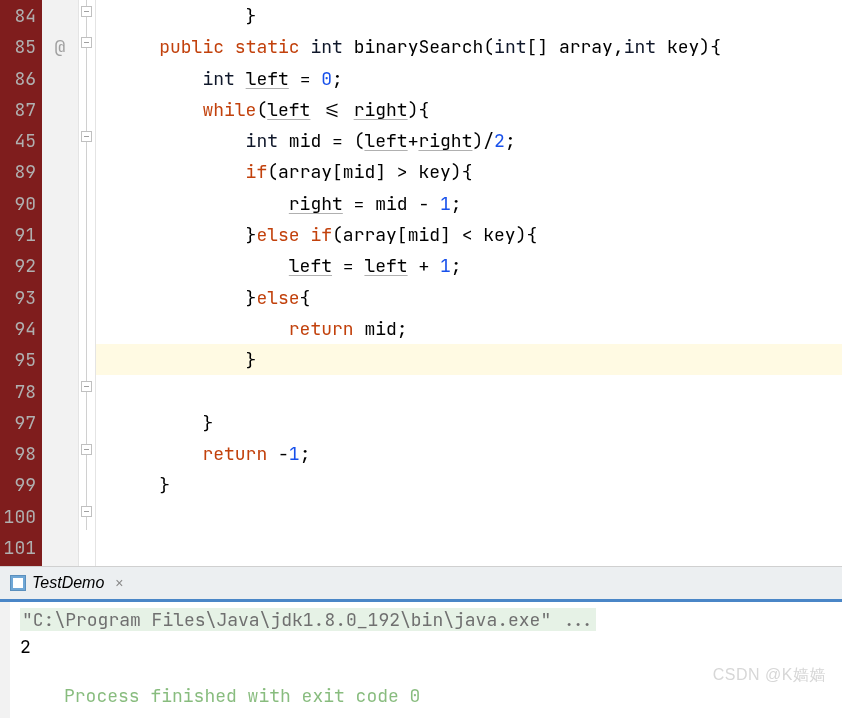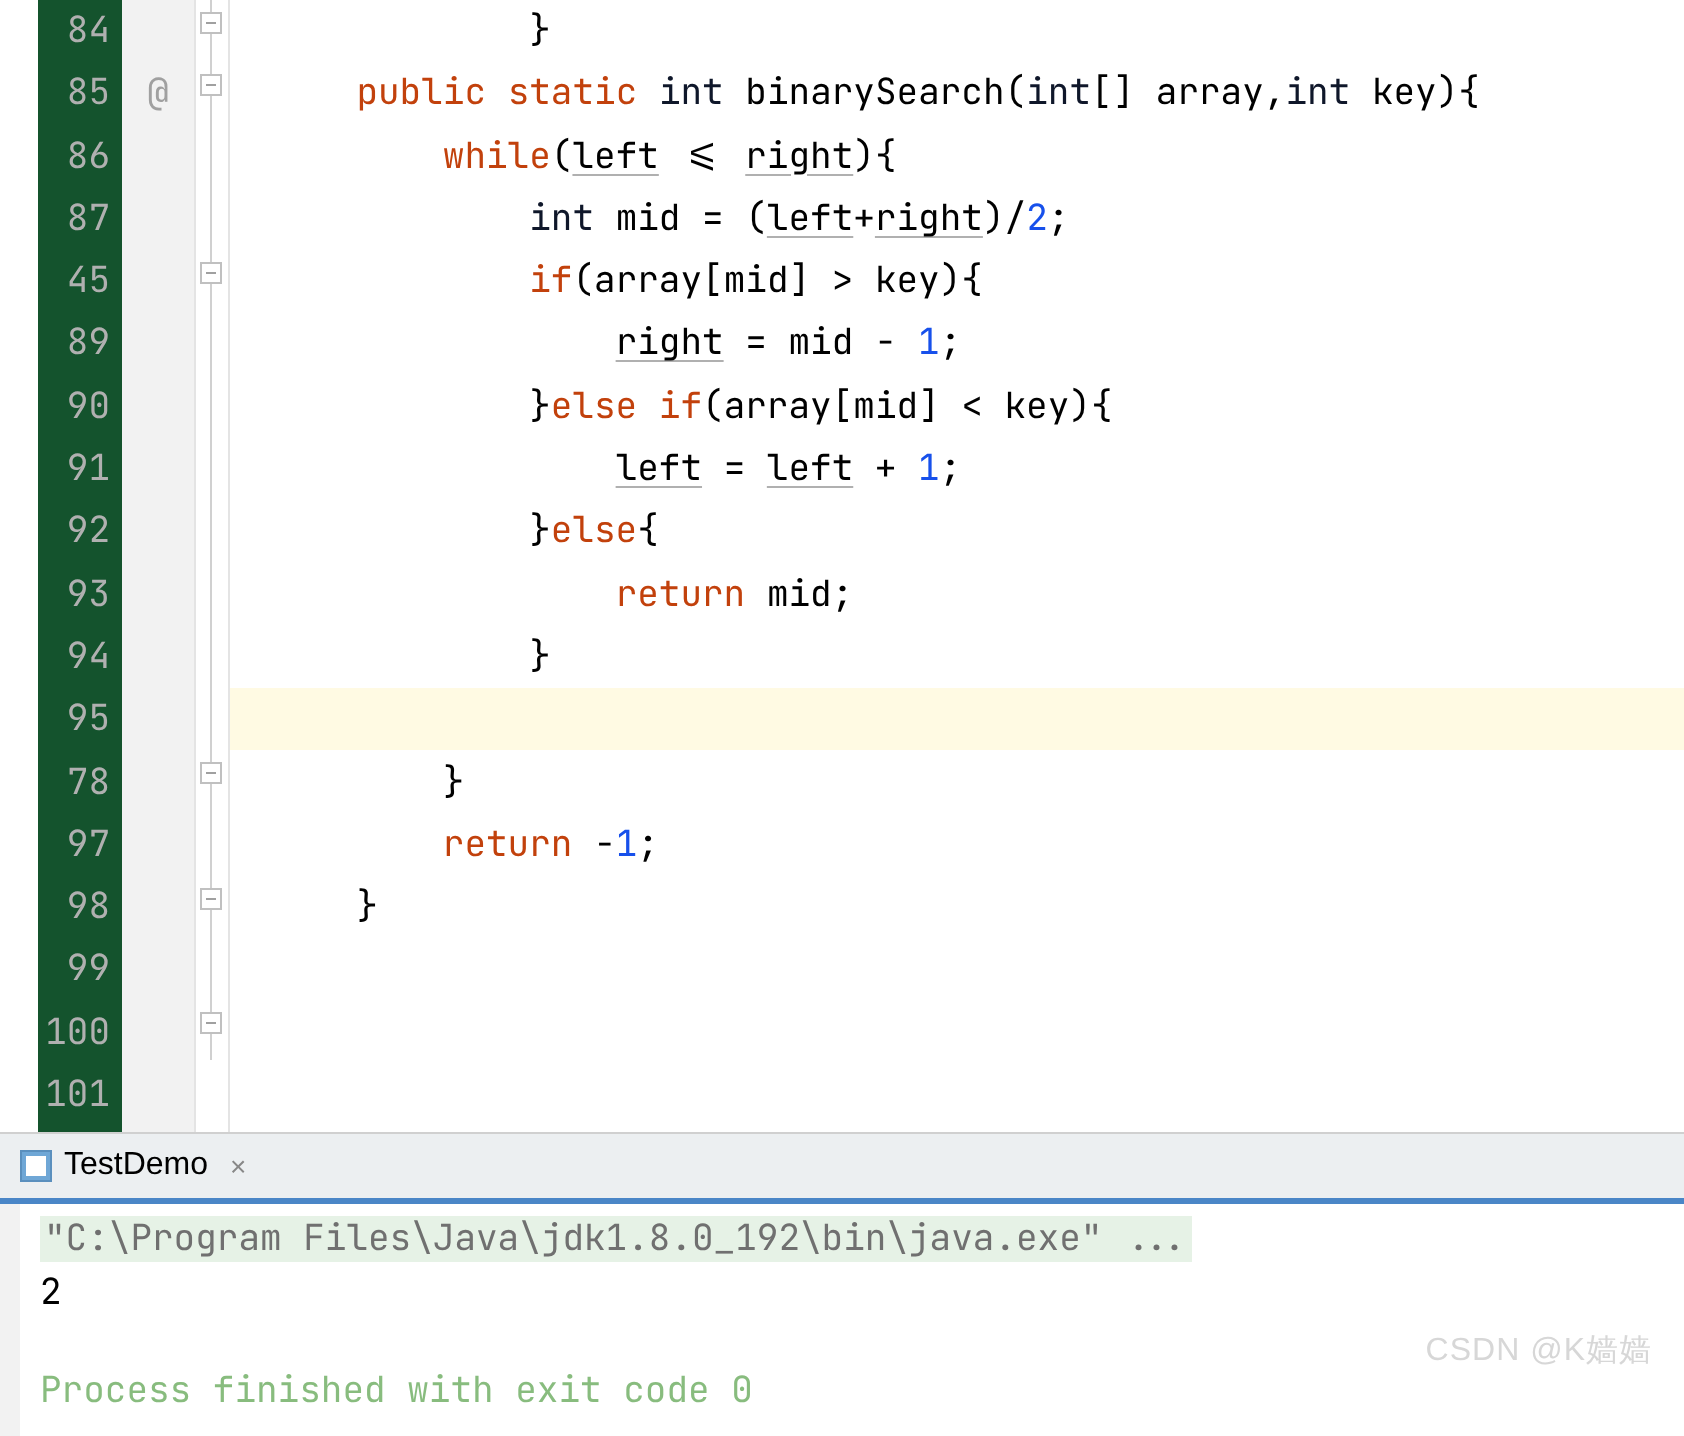--- a/index.html
+++ b/index.html
@@ -14,26 +14,25 @@
     color: #000;
   }
   .editor-area {
     display: flex;
     flex-direction: row;
     height: 566px;
     position: relative;
   }
   .gutter-ln {
     width: 36px;
-    background: #14532d;
+    background: #7f1d1d;
     color: #b0b0b0;
     text-align: right;
     padding-right: 6px;
     user-select: none;
-    margin-left: 19px;
   }
   .gutter-extra {
     width: 36px;
     background: #f2f2f2;
     color: #a0a0a0;
     text-align: center;
     user-select: none;
   }
   .gutter-fold {
     width: 16px;
@@ -117,21 +116,21 @@
     background: linear-gradient(#6fa7d6,#6fa7d6);
     border: 1px solid #5a8fbd;
     position: relative;
   }
   .tab-icon::after {
     content: "";
     position: absolute;
     inset: 2px;
     background: #fff;
   }
-  .tab-label { color: #000; font-size: 16px; font-family: sans-serif; }
+  .tab-label { color: #000; font-size: 16px; font-family: sans-serif; font-style: italic; }
   .tab-close {
     margin-left: 8px;
     width: 14px; height: 14px;
     color: #888;
     font-size: 14px;
     line-height: 14px;
     text-align: center;
     font-family: sans-serif;
   }
 
@@ -148,21 +147,21 @@
     width: 10px;
     background: #f2f2f2;
   }
   .console .cmd {
     background: #e6f2e6;
     color: #707070;
     display: inline-block;
     padding: 0 2px;
   }
   .console .out { color: #000; margin-top: 4px; }
-  .console .exit { color: #147b00; margin-top: 26px; font-size: 18px; opacity: 0.5; }
+  .console .exit { color: #147b00; margin-top: 26px; font-size: 18px; opacity: 0.5; margin-left: 44px; }
 
   .watermark {
     position: absolute;
     right: 16px;
     bottom: 32px;
     color: #d7d7d7;
     font-family: sans-serif;
     font-size: 16px;
     letter-spacing: 0.5px;
   }
@@ -211,20 +210,21 @@
     </div>
   </div>
 
   <div class="code-col">
     <div class="hl-line"></div>
 
     <div class="code-line"><span class="punct">            }</span></div>
 
     <div class="code-line"><span>    </span><span class="kw">public</span><span> </span><span class="kw">static</span><span> </span><span class="type">int</span><span> </span><span class="ident">binarySearch</span><span>(</span><span class="type">int</span><span>[] </span><span class="ident">array</span><span>,</span><span class="type">int</span><span> </span><span class="ident">key</span><span>)</span><span>{</span></div>
 
+    <div class="code-line"><span>        </span><span class="type">int</span><span> </span><span class="ident under">left</span><span> = </span><span class="num">0</span><span>;</span></div>
 
 
     <div class="code-line"><span>        </span><span class="kw">while</span><span>(</span><span class="ident under">left</span><span> &lt;= </span><span class="ident under">right</span><span>)</span><span>{</span></div>
 
     <div class="code-line"><span>            </span><span class="type">int</span><span> </span><span class="ident">mid</span><span> = (</span><span class="ident under">left</span><span>+</span><span class="ident under">right</span><span>)/</span><span class="num">2</span><span>;</span></div>
 
     <div class="code-line"><span>            </span><span class="kw">if</span><span>(</span><span class="ident">array</span><span>[</span><span class="ident">mid</span><span>] &gt; </span><span class="ident">key</span><span>)</span><span>{</span></div>
 
     <div class="code-line"><span>                </span><span class="ident under">right</span><span> = </span><span class="ident">mid</span><span> - </span><span class="num">1</span><span>;</span></div>
 

